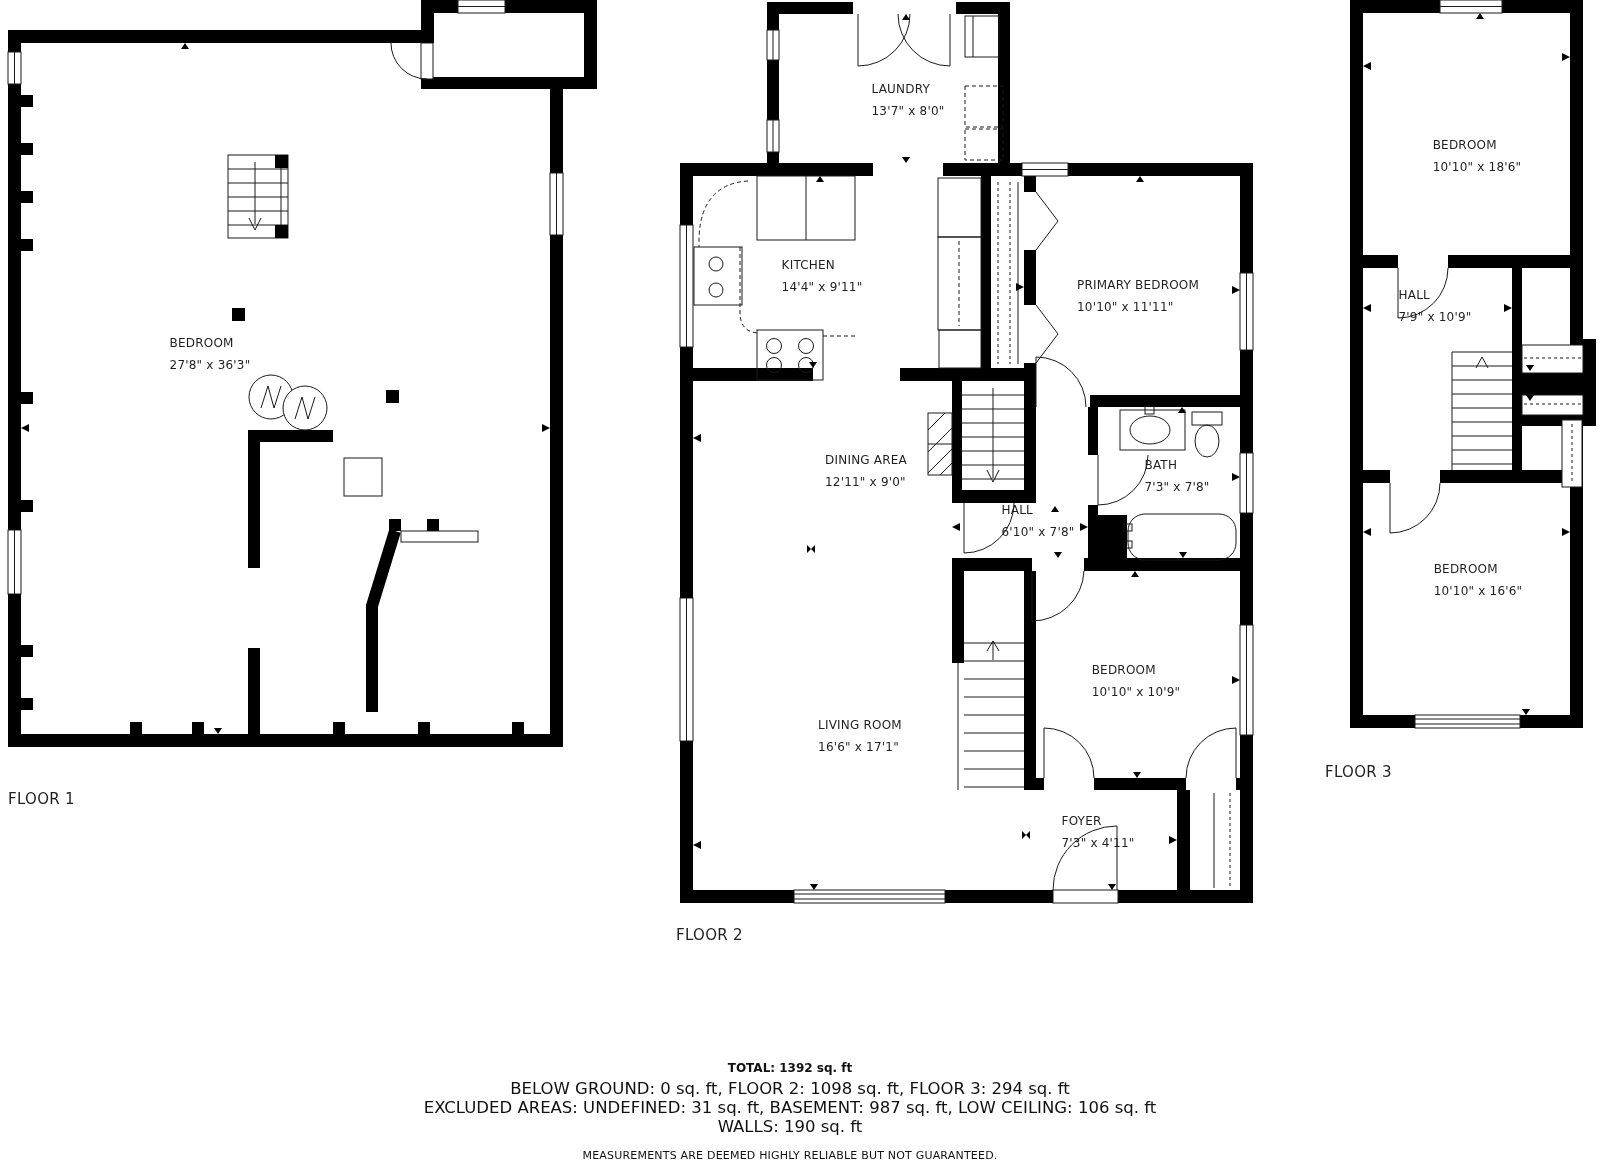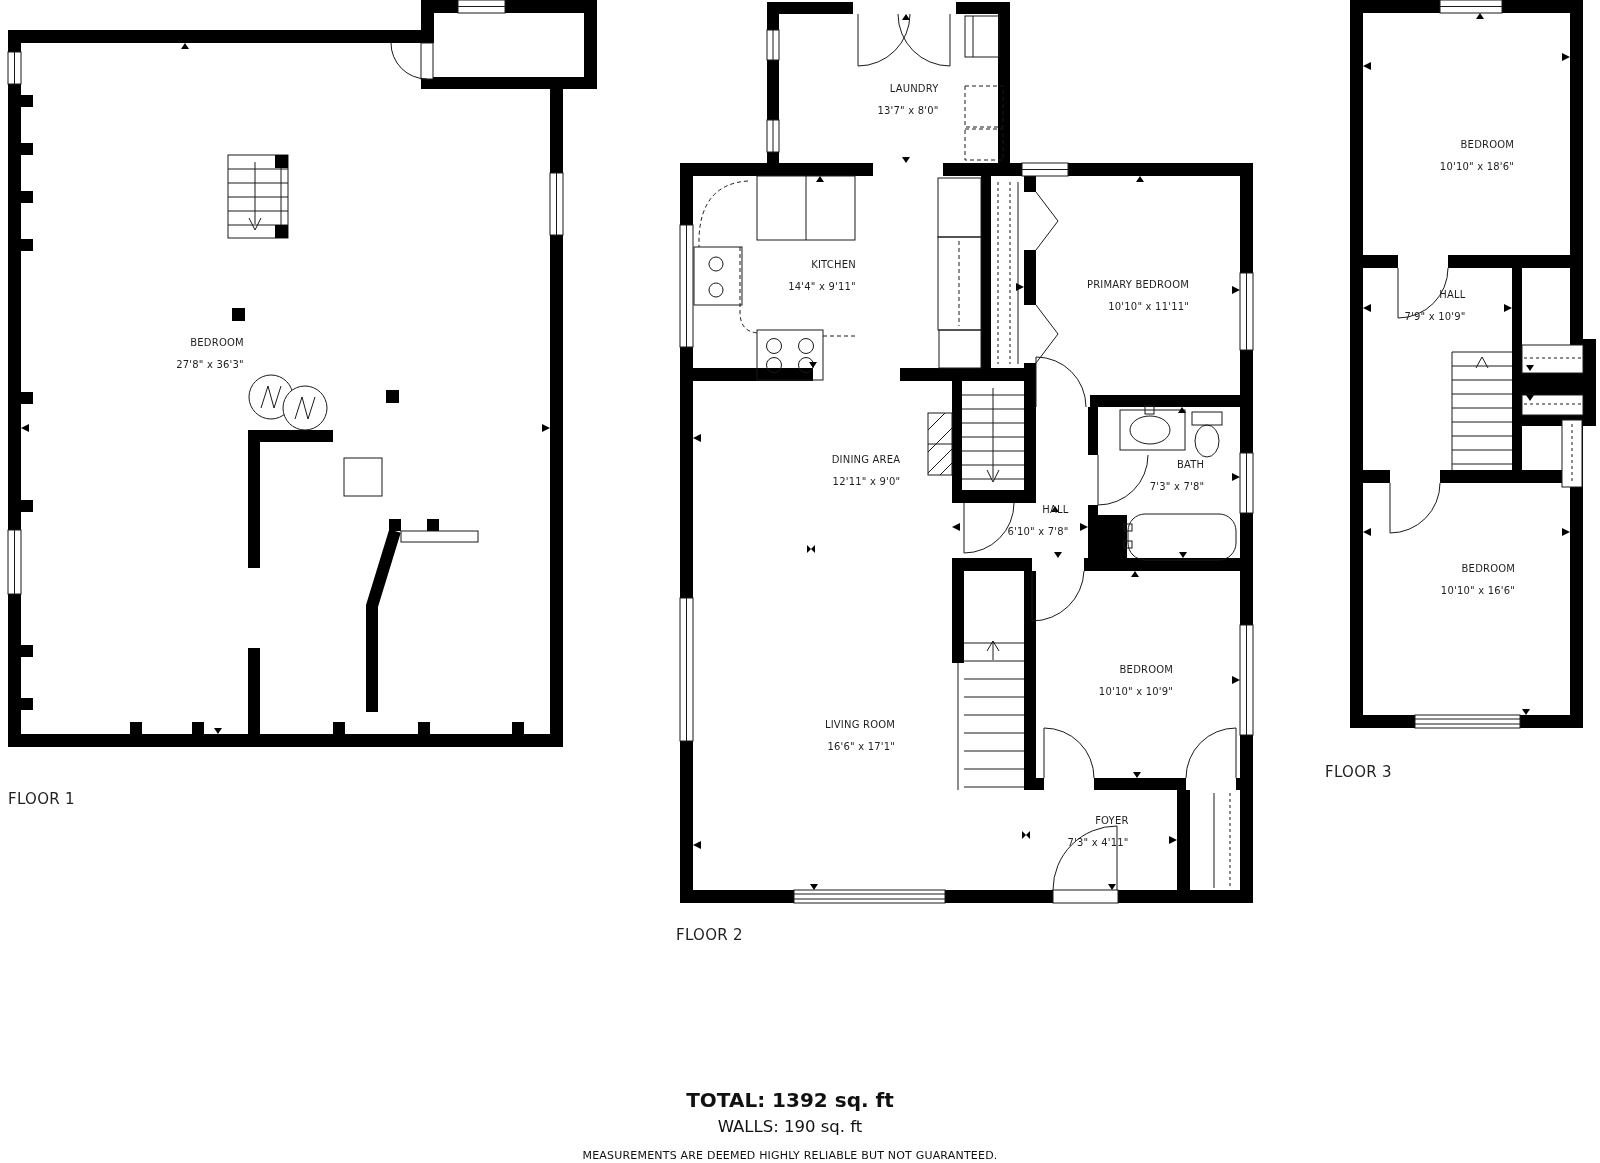--- a/index.html
+++ b/index.html
@@ -1,24 +1,24 @@
 <!DOCTYPE html>
 <html><head>
 <meta charset="utf-8">
 <style>
   html,body{margin:0;padding:0;background:#fff;}
   #plan{position:relative;width:1600px;height:1163px;background:#fff;overflow:hidden;
         font-family:"DejaVu Sans","Liberation Sans",sans-serif;}
   #plan svg{position:absolute;left:0;top:0;}
-  .room-label{position:absolute;transform:translate(-50%,-50%);text-align:right;
-              font-size:10px;line-height:22px;color:#1f1f1f;white-space:nowrap;letter-spacing:.2px;}
+  .room-label{position:absolute;transform:translate(-50%,-50%);text-align:left;
+              font-size:12px;line-height:22px;color:#1f1f1f;white-space:nowrap;letter-spacing:.2px;}
   .floor-caption{position:absolute;font-size:15px;color:#1f1f1f;letter-spacing:.3px;}
   .sum{position:absolute;left:790px;transform:translate(-50%,-50%);white-space:nowrap;
        color:#111;font-size:16.5px;text-align:center;}
-  .sum.bold{font-weight:bold;font-size:20px;margin-top:32px;}
+  .sum.bold{font-weight:bold;font-size:12px;}
   .sum.small{font-size:11px;letter-spacing:.2px;}
 </style>
 </head>
 <body>
 
 <div id="plan">
 
 <svg width="1600" height="1163" viewBox="0 0 1600 1163">
 
   <g>
@@ -441,16 +441,18 @@
   <div class="room-label" style="left:1478px;top:580px">
     <div>BEDROOM</div>
     <div>10'10" x 16'6"</div>
   </div>
 
   <div class="floor-caption" style="left:8px;top:790px">FLOOR 1</div>
   <div class="floor-caption" style="left:676px;top:926px">FLOOR 2</div>
   <div class="floor-caption" style="left:1325px;top:763px">FLOOR 3</div>
 
   <div class="sum bold" style="top:1068px">TOTAL: 1392 sq. ft</div>
+  <div class="sum" style="top:1088px">BELOW GROUND: 0 sq. ft, FLOOR 2: 1098 sq. ft, FLOOR 3: 294 sq. ft</div>
+  <div class="sum" style="top:1107px">EXCLUDED AREAS: UNDEFINED: 31 sq. ft, BASEMENT: 987 sq. ft, LOW CEILING: 106 sq. ft</div>
   <div class="sum" style="top:1126px">WALLS: 190 sq. ft</div>
   <div class="sum small" style="top:1155px">MEASUREMENTS ARE DEEMED HIGHLY RELIABLE BUT NOT GUARANTEED.</div>
 
 </div>
 
 </body></html>

